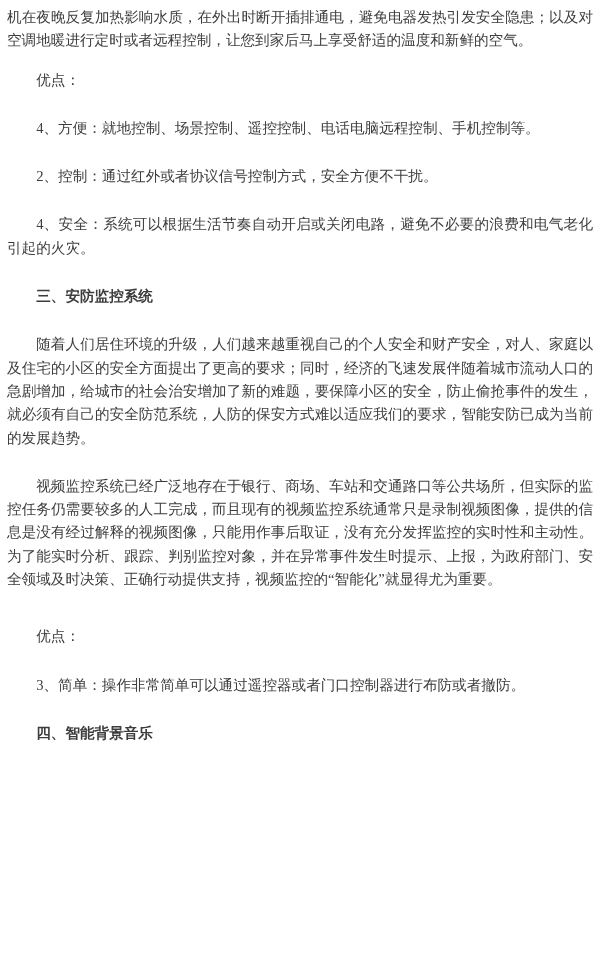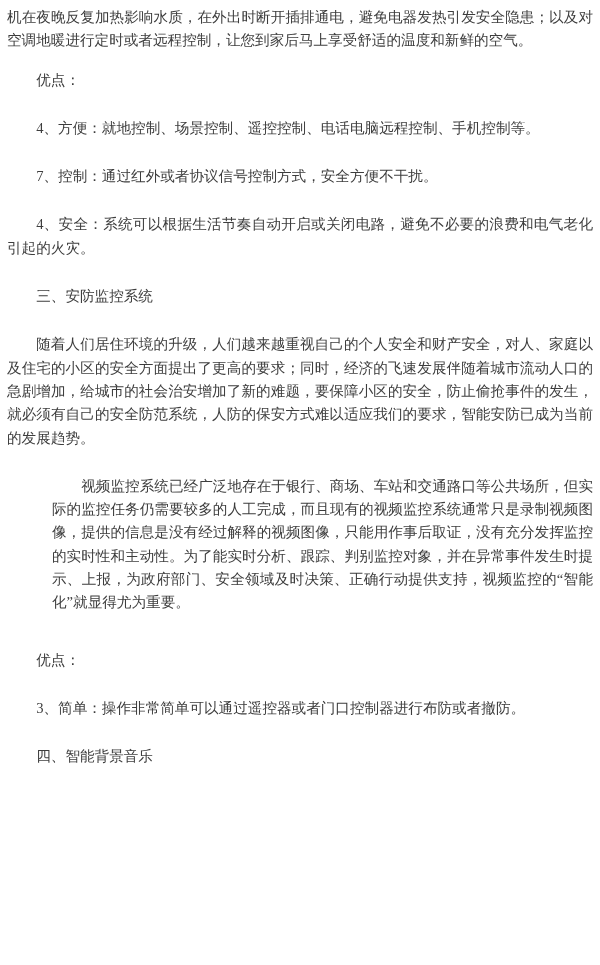--- a/index.html
+++ b/index.html
@@ -24,36 +24,35 @@
   }
   .page p {
     margin: 0 0 25px 0;
     text-indent: 2em;
   }
   .page p.cont {
     text-indent: 0;
     margin-bottom: 16px;
   }
   .page p.heading {
-    font-weight: normal;
+    font-weight: bold;
     margin-top: 4px;
   }
   .page p.mb-lg {
     margin-bottom: 34px;
-    margin-left: 45px;
   }
 </style>
 </head>
 <body>
 
 <div class="page">
   <p class="cont">机在夜晚反复加热影响水质，在外出时断开插排通电，避免电器发热引发安全隐患；以及对空调地暖进行定时或者远程控制，让您到家后马上享受舒适的温度和新鲜的空气。</p>
   <p>优点：</p>
   <p>4、方便：就地控制、场景控制、遥控控制、电话电脑远程控制、手机控制等。</p>
-  <p>7、控制：通过红外或者协议信号控制方式，安全方便不干扰。</p>
+  <p>2、控制：通过红外或者协议信号控制方式，安全方便不干扰。</p>
   <p>4、安全：系统可以根据生活节奏自动开启或关闭电路，避免不必要的浪费和电气老化引起的火灾。</p>
   <p class="heading">三、安防监控系统</p>
   <p>随着人们居住环境的升级，人们越来越重视自己的个人安全和财产安全，对人、家庭以及住宅的小区的安全方面提出了更高的要求；同时，经济的飞速发展伴随着城市流动人口的急剧增加，给城市的社会治安增加了新的难题，要保障小区的安全，防止偷抢事件的发生，就必须有自己的安全防范系统，人防的保安方式难以适应我们的要求，智能安防已成为当前的发展趋势。</p>
   <p class="mb-lg">视频监控系统已经广泛地存在于银行、商场、车站和交通路口等公共场所，但实际的监控任务仍需要较多的人工完成，而且现有的视频监控系统通常只是录制视频图像，提供的信息是没有经过解释的视频图像，只能用作事后取证，没有充分发挥监控的实时性和主动性。为了能实时分析、跟踪、判别监控对象，并在异常事件发生时提示、上报，为政府部门、安全领域及时决策、正确行动提供支持，视频监控的“智能化”就显得尤为重要。</p>
   <p>优点：</p>
   <p>3、简单：操作非常简单可以通过遥控器或者门口控制器进行布防或者撤防。</p>
   <p class="heading">四、智能背景音乐</p>
 </div>
 
 </body></html>

